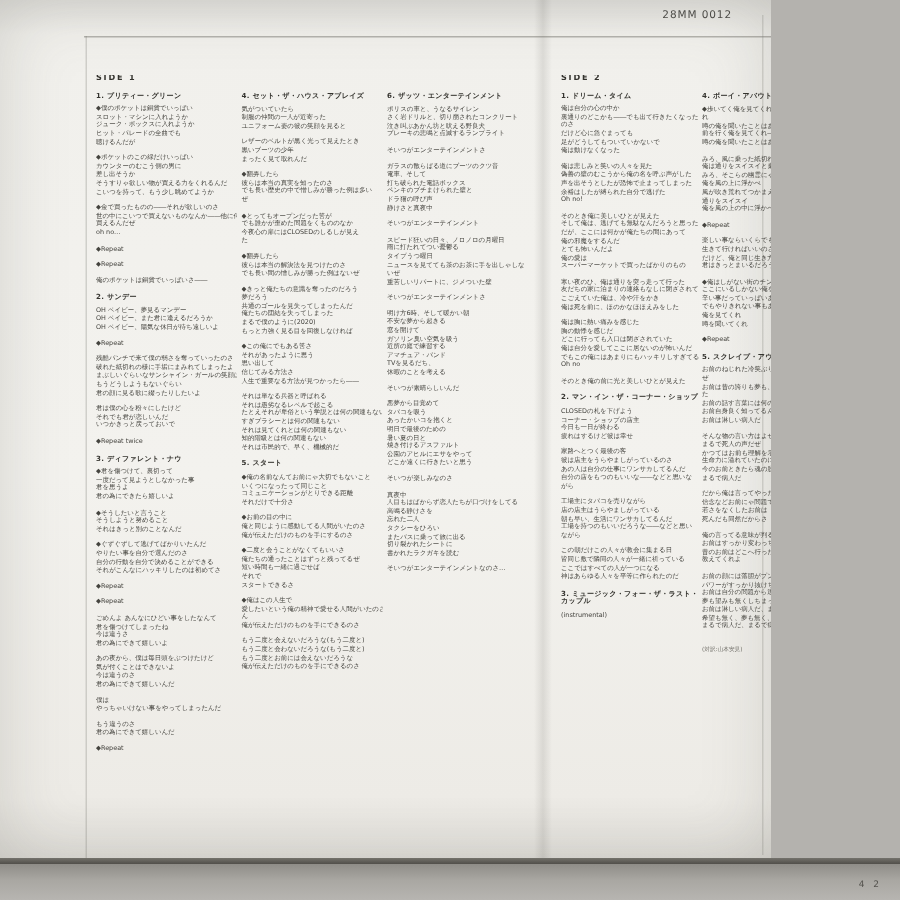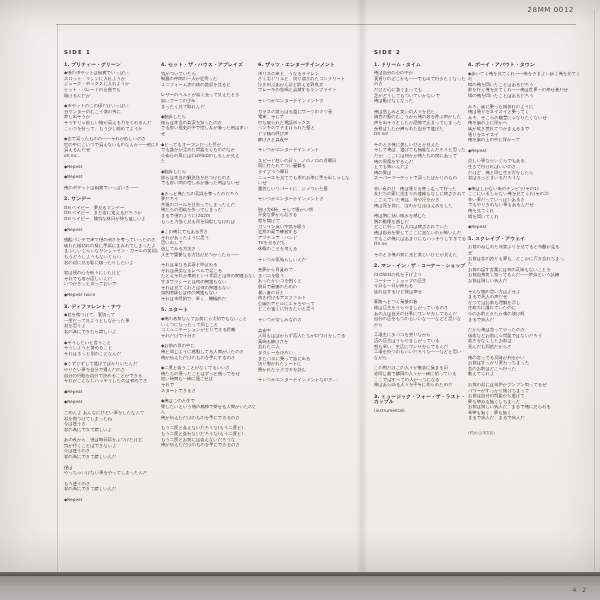--- a/index.html
+++ b/index.html
@@ -2,21 +2,21 @@
 <html><head>
 <meta charset="utf-8">
 <style>
   html,body{margin:0;padding:0;}
   body{
     width:600px;height:600px;position:relative;overflow:hidden;
     background:#b4b2ae;
     font-family:"DejaVu Sans","Liberation Sans",sans-serif;
   }
   .sheet{
-    position:absolute;left:0;top:0;width:600px;height:578px;
+    position:absolute;left:0;top:0;width:514px;height:578px;
     background:linear-gradient(180deg,#e3e2de 0%,#f1f0ec 4%,#f3f2ee 55%,#edebe6 92%,#dddbd6 100%);
     box-shadow:inset 0 0 46px rgba(96,94,88,.22);
     overflow:hidden;
   }
   .catalog{
     position:absolute;top:6px;right:26px;
     font-size:7px;letter-spacing:.6px;color:#4c4b47;
   }
   .hline{
     position:absolute;left:56px;top:24px;width:520px;height:1px;

